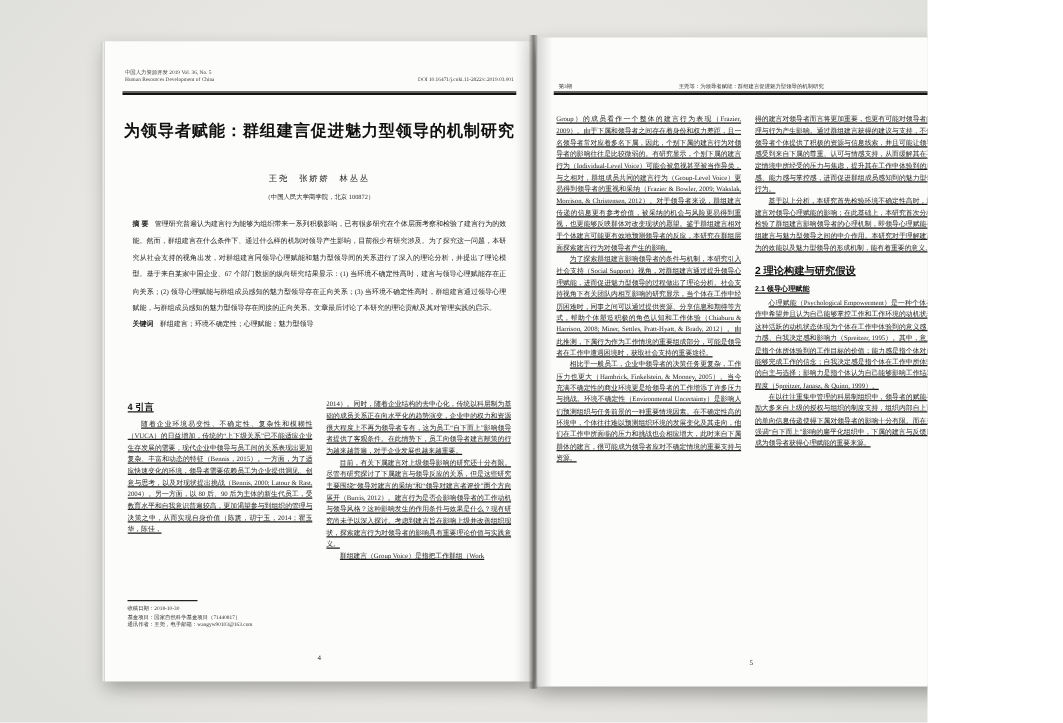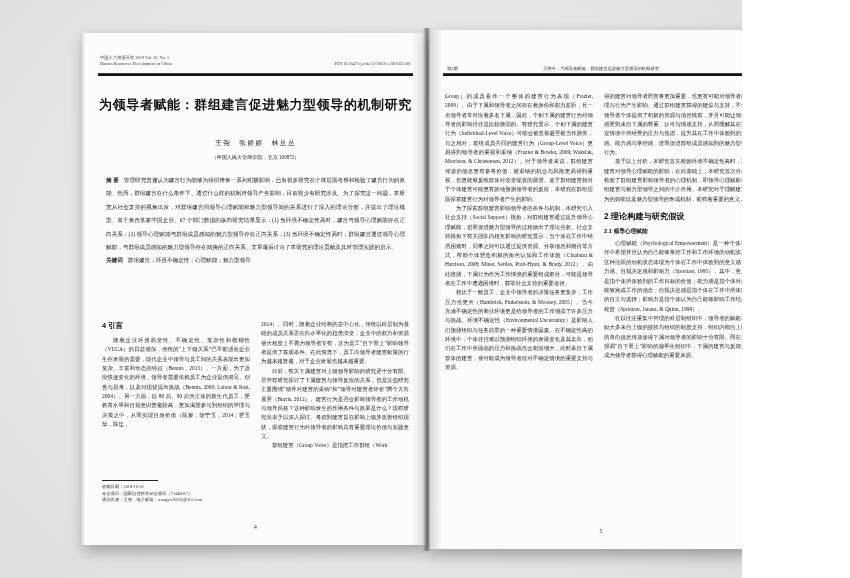--- a/index.html
+++ b/index.html
@@ -22,21 +22,21 @@
   .tiny{font-size:4.3px;line-height:5.8px;color:#3c3c3c;}
   .lp-header{position:absolute;top:22px;left:16px;right:16px;display:flex;justify-content:space-between;align-items:flex-end;}
   .doi{text-align:right;}
   .lp-title{position:absolute;top:63px;left:10px;right:10px;text-align:center;
      font-family:"Liberation Sans", sans-serif;font-weight:700;font-size:13px;letter-spacing:0.6px;color:#111;}
   .authors{position:absolute;top:106px;left:0;right:0;text-align:center;font-size:6.6px;letter-spacing:1.5px;color:#222;}
   .affil{position:absolute;top:121px;left:0;right:0;text-align:center;font-size:5.1px;color:#2a2a2a;}
   .abstract-block{position:absolute;top:141px;left:22px;right:22px;}
   .abstract-block p{margin:0;font-size:5.6px;line-height:13.4px;text-align:justify;}
   .inline-label{font-family:"Liberation Sans", sans-serif;font-weight:700;padding-right:5px;}
-  .cols{position:absolute;display:flex;gap:11px;}
+  .cols{position:absolute;display:flex;gap:11px;text-decoration:underline;}
   .lp-cols{top:287px;left:18px;right:18px;}
   .rp-cols{top:62px;left:16px;right:16px;}
   .col{width:148px;overflow:hidden;}
   .col p{margin:0;font-size:5.45px;line-height:9.35px;text-align:justify;text-indent:2em;color:#1e1e1e;}
   .col p.noindent{text-indent:0;}
   .h-sec{font-family:"Liberation Sans", sans-serif;font-weight:700;font-size:7.4px;margin:1px 0 5px;color:#111;}
   .h-sec2{font-family:"Liberation Sans", sans-serif;font-weight:700;font-size:8.2px;margin:7px 0 6px;color:#111;}
   .h-sub{font-family:"Liberation Sans", sans-serif;font-weight:700;font-size:5.7px;margin:2px 0 3px;color:#111;}
   .lp-col1{height:152px;}
   .lp-col2{height:168px;}

